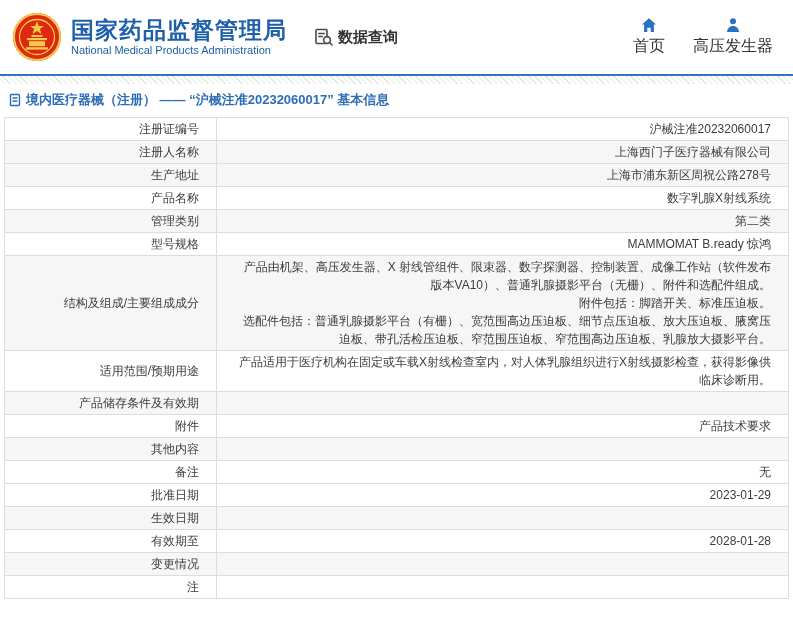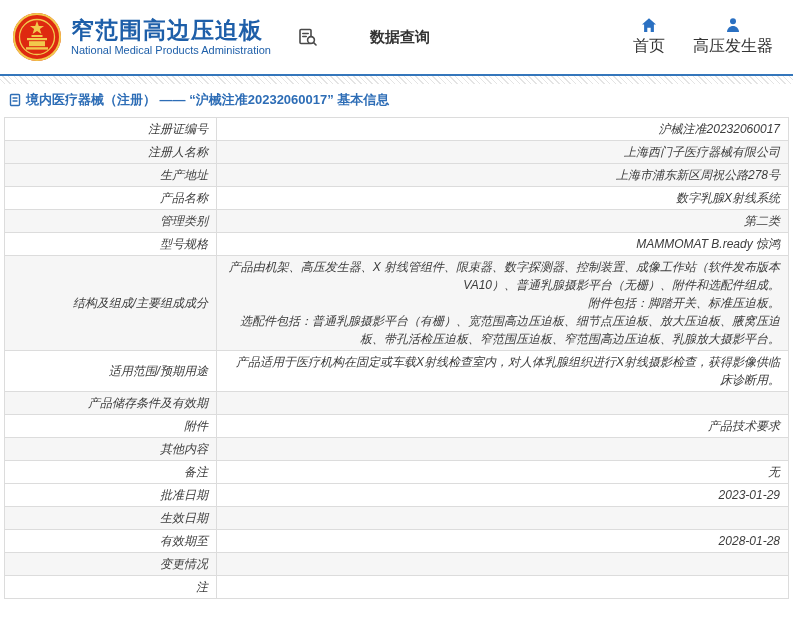--- a/index.html
+++ b/index.html
@@ -27,21 +27,21 @@
   }
   .logo-group{display:flex;align-items:center;}
   .emblem{width:50px;height:50px;display:block;flex:0 0 auto;}
   .agency-names{margin-left:9px;}
   .agency-cn{
     font-size:23px;font-weight:bold;color:var(--brand_blue);
     letter-spacing:1px;line-height:26px;white-space:nowrap;
   }
   .agency-en{font-size:11px;color:var(--brand_blue);line-height:14px;margin-top:0;white-space:nowrap;}
   .data-query{
-    display:flex;align-items:center;margin-left:26px;cursor:pointer;text-decoration:none;color:#333;gap:48px;
+    display:flex;align-items:center;margin-left:26px;cursor:pointer;text-decoration:none;color:#333;
   }
   .data-query svg{width:21px;height:21px;display:block;}
   .data-query-label{font-size:15px;font-weight:bold;margin-left:4px;color:#333;}
   .header-spacer{flex:1;}
   .top-nav{display:flex;align-items:center;gap:28px;margin-right:6px;}
   .nav-item{
     display:flex;flex-direction:column;align-items:center;gap:3px;
     text-decoration:none;cursor:pointer;
   }
   .nav-item svg{width:16px;height:16px;display:block;}
@@ -58,21 +58,21 @@
   .breadcrumb svg{width:14px;height:14px;display:block;flex:0 0 auto;}
   .breadcrumb-text{
     margin-left:4px;font-size:13px;font-weight:bold;color:var(--breadcrumb_blue);white-space:nowrap;
   }
   
   .info-table{
     width:calc(100% - 8px);margin:3px 4px 0 4px;border-collapse:collapse;table-layout:fixed;
   }
   .info-table td{
     border:1px solid var(--border_gray);font-size:12px;color:var(--text_dark);
-    padding:2px 8px;height:20px;line-height:18px;vertical-align:middle;font-style:italic;
+    padding:2px 17px;height:20px;line-height:18px;vertical-align:middle;
   }
   .info-table tr.shaded{background:var(--shaded_row);}
   .label-cell{width:212px;text-align:right;white-space:nowrap;}
   .value-cell{text-align:right;padding-left:10px;white-space:pre-line;word-break:break-all;}
 </style>
 </head>
 <body>
 
 <div class="page">
 
@@ -84,21 +84,21 @@
           <circle cx="25" cy="25" r="23" fill="none" stroke="#f2c94c" stroke-width="2"></circle>
           <circle cx="25" cy="25" r="17.5" fill="none" stroke="#f2c94c" stroke-width="1.3"></circle>
           <polygon fill="#f2c94c" points="25,9 26.8,13.9 32,14 27.9,17.1 29.4,22 25,19 20.6,22 22.1,17.1 18,14 23.2,13.9"></polygon>
           <rect x="15" y="26" width="20" height="2.2" fill="#f2c94c"></rect>
           <rect x="17" y="29.2" width="16" height="5" fill="#f2c94c"></rect>
           <rect x="14" y="35.2" width="22" height="2.4" fill="#f2c94c"></rect>
           <rect x="19.5" y="23" width="11" height="2" fill="#f2c94c"></rect>
         </svg>
       </span>
       <div class="agency-names">
-        <div class="agency-cn">窄范围高边压迫板</div>
+        <div class="agency-cn">国家药品监督管理局</div>
         <div class="agency-en">National Medical Products Administration</div>
       </div>
     </div>
 
     <a class="data-query" href="#">
       <span>
         <svg viewBox="0 0 21 21" fill="none" stroke="#4a4a4a" stroke-width="1.6" stroke-linecap="round">
           <rect x="3" y="2.5" width="11" height="14" rx="1"></rect>
           <line x1="5.8" y1="6.5" x2="11.2" y2="6.5"></line>
           <line x1="5.8" y1="9.5" x2="9.2" y2="9.5"></line>

